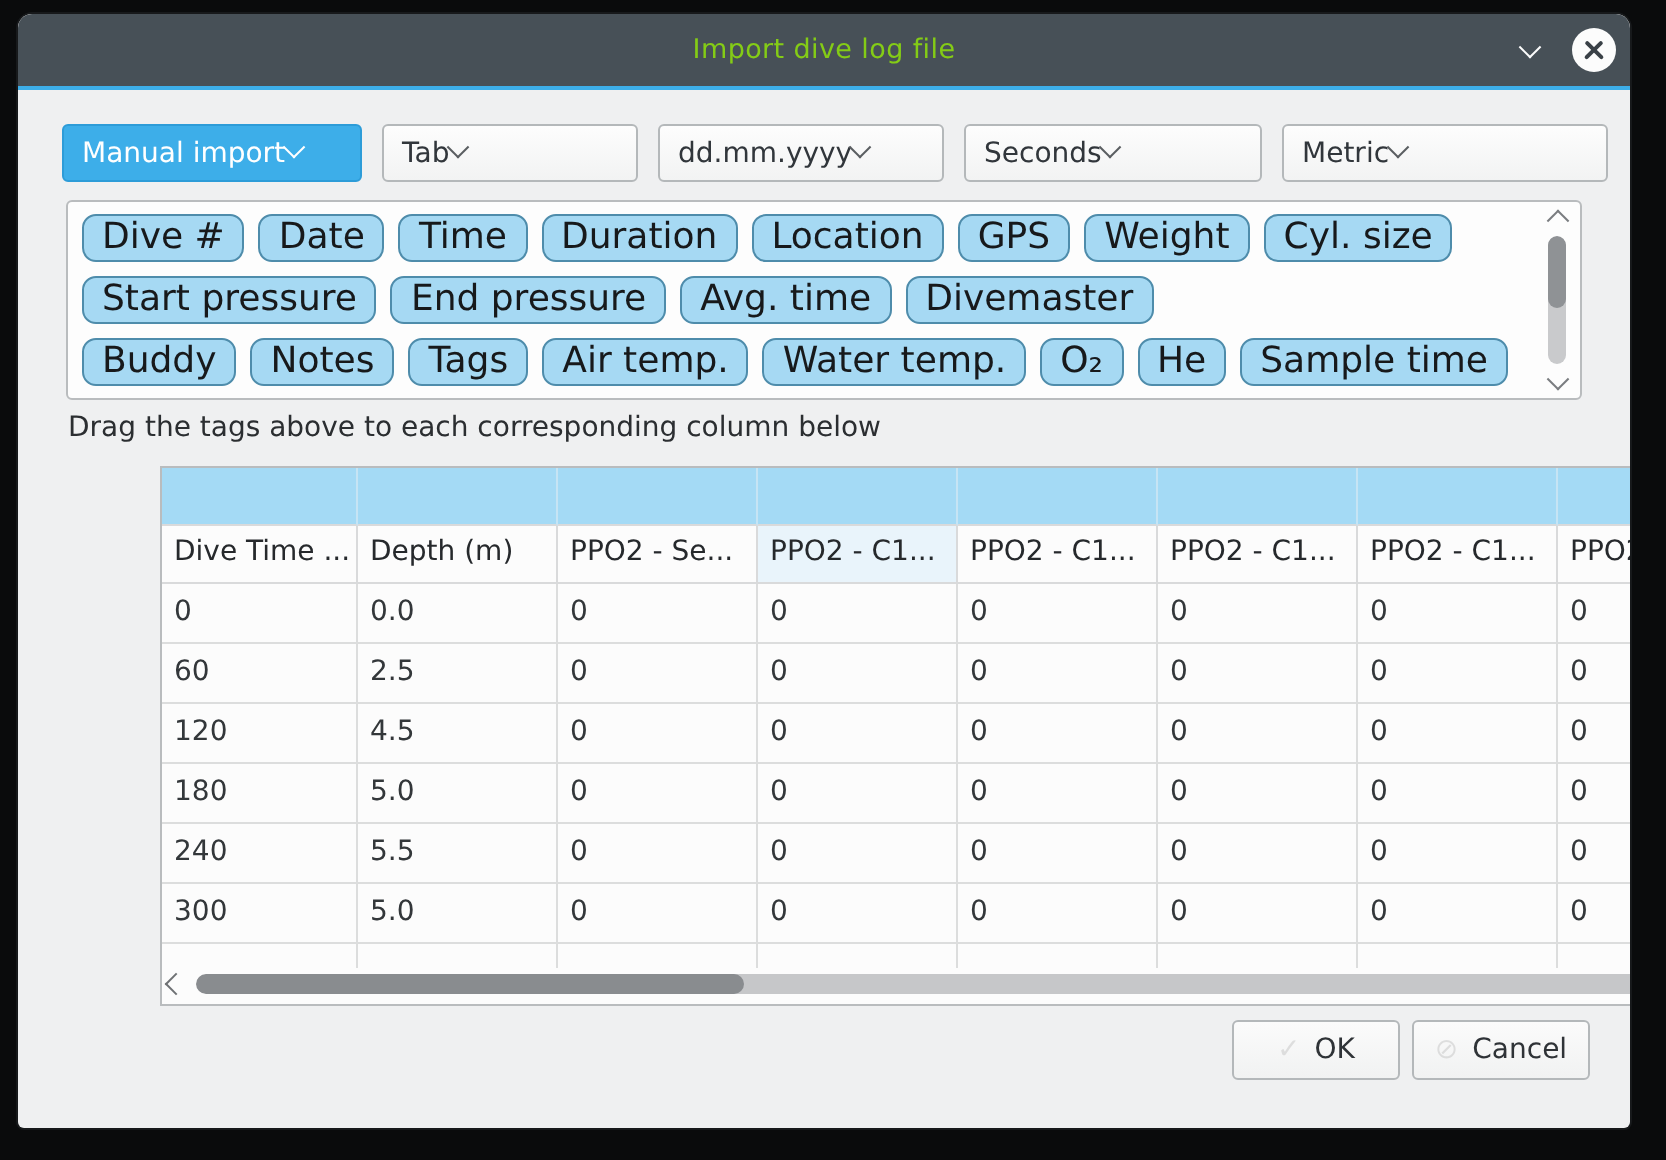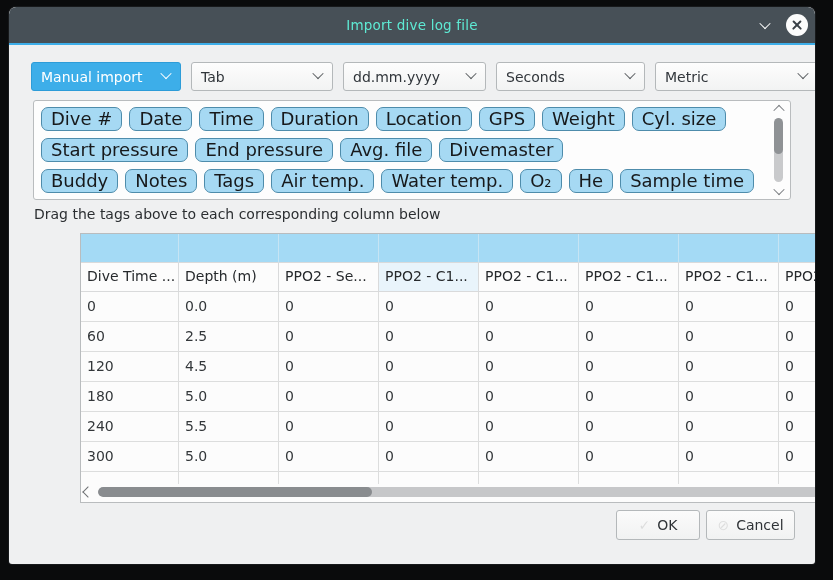--- a/index.html
+++ b/index.html
@@ -17,21 +17,21 @@
     overflow:hidden;
   }
   
   .titlebar{
     position:absolute;left:0;top:0;right:0;height:36px;
     background:var(--titlebar,#475057);
     border-bottom:2px solid var(--accent,#3daee9);
     display:flex;align-items:center;justify-content:center;
     border-radius:7px 7px 0 0;
   }
-  .titlebar-title{color:#5eead4;font-size:13.5px;letter-spacing:.2px;}
+  .titlebar-title{color:#84cc16;font-size:13.5px;letter-spacing:.2px;}
   .titlebar-controls{position:absolute;right:7px;top:0;height:36px;display:flex;align-items:center;gap:12px;}
   .shade-btn{color:#fcfcfc;width:18px;height:18px;display:flex;align-items:center;justify-content:center;cursor:pointer;}
   .close-btn{
     width:22px;height:22px;border-radius:50%;background:#fcfcfc;
     display:flex;align-items:center;justify-content:center;cursor:pointer;
   }
   .close-x{position:relative;width:10px;height:10px;}
   .close-x::before,.close-x::after{
     content:"";position:absolute;left:-1px;top:4px;width:12px;height:2.4px;
     background:#3a4147;border-radius:2px;
@@ -42,21 +42,21 @@
   .chev{display:inline-block;width:7px;height:7px;border-right:1.7px solid currentColor;border-bottom:1.7px solid currentColor;}
   .chev.down{transform:rotate(45deg) translate(-1px,-1px);}
   .chev.up{transform:rotate(-135deg) translate(-1px,-1px);}
   .chev.left{transform:rotate(135deg);}
   .chev.right{transform:rotate(-45deg);}
   
   .combo-row{position:absolute;left:22px;top:55px;display:flex;gap:10px;}
   .combo{
     height:29px;border:1px solid #b4b8ba;border-radius:3px;
     background:linear-gradient(#fdfdfd,#f2f3f3);
-    display:flex;align-items:center;justify-content:space-between;
+    display:flex;align-items:center;
     padding:0 10px 0 9px;font-size:14px;color:#31363b;cursor:pointer;
     box-sizing:border-box;
   }
   .combo .chev{color:#5a5e61;margin-top:-3px;}
   .combo.accent{
     background:var(--accent,#3daee9);border-color:#2d9cd8;color:#ffffff;
   }
   .combo.accent .chev{color:#ffffff;}
   
   .tag-box{
@@ -145,21 +145,21 @@
           <span class="close-x"></span>
         </span>
     </div>
   </div>
 
   <div class="combo-row">
     <div class="combo accent" style="width:150px">
       <span>Manual import</span>
       <span class="chev down"></span>
     </div>
-    <div class="combo" style="width:142px">
+    <div class="combo" style="width:128px">
       <span>Tab</span>
       <span class="chev down"></span>
     </div>
     <div class="combo" style="width:143px">
       <span>dd.mm.yyyy</span>
       <span class="chev down"></span>
     </div>
     <div class="combo" style="width:149px">
       <span>Seconds</span>
       <span class="chev down"></span>
@@ -178,21 +178,21 @@
           <span class="tag">Time</span>
           <span class="tag">Duration</span>
           <span class="tag">Location</span>
           <span class="tag">GPS</span>
           <span class="tag">Weight</span>
           <span class="tag">Cyl. size</span>
         </div>
         <div class="tag-row">
           <span class="tag">Start pressure</span>
           <span class="tag">End pressure</span>
-          <span class="tag">Avg. file</span>
+          <span class="tag">Avg. time</span>
           <span class="tag">Divemaster</span>
         </div>
         <div class="tag-row">
           <span class="tag">Buddy</span>
           <span class="tag">Notes</span>
           <span class="tag">Tags</span>
           <span class="tag">Air temp.</span>
           <span class="tag">Water temp.</span>
           <span class="tag">O₂</span>
           <span class="tag">He</span>

